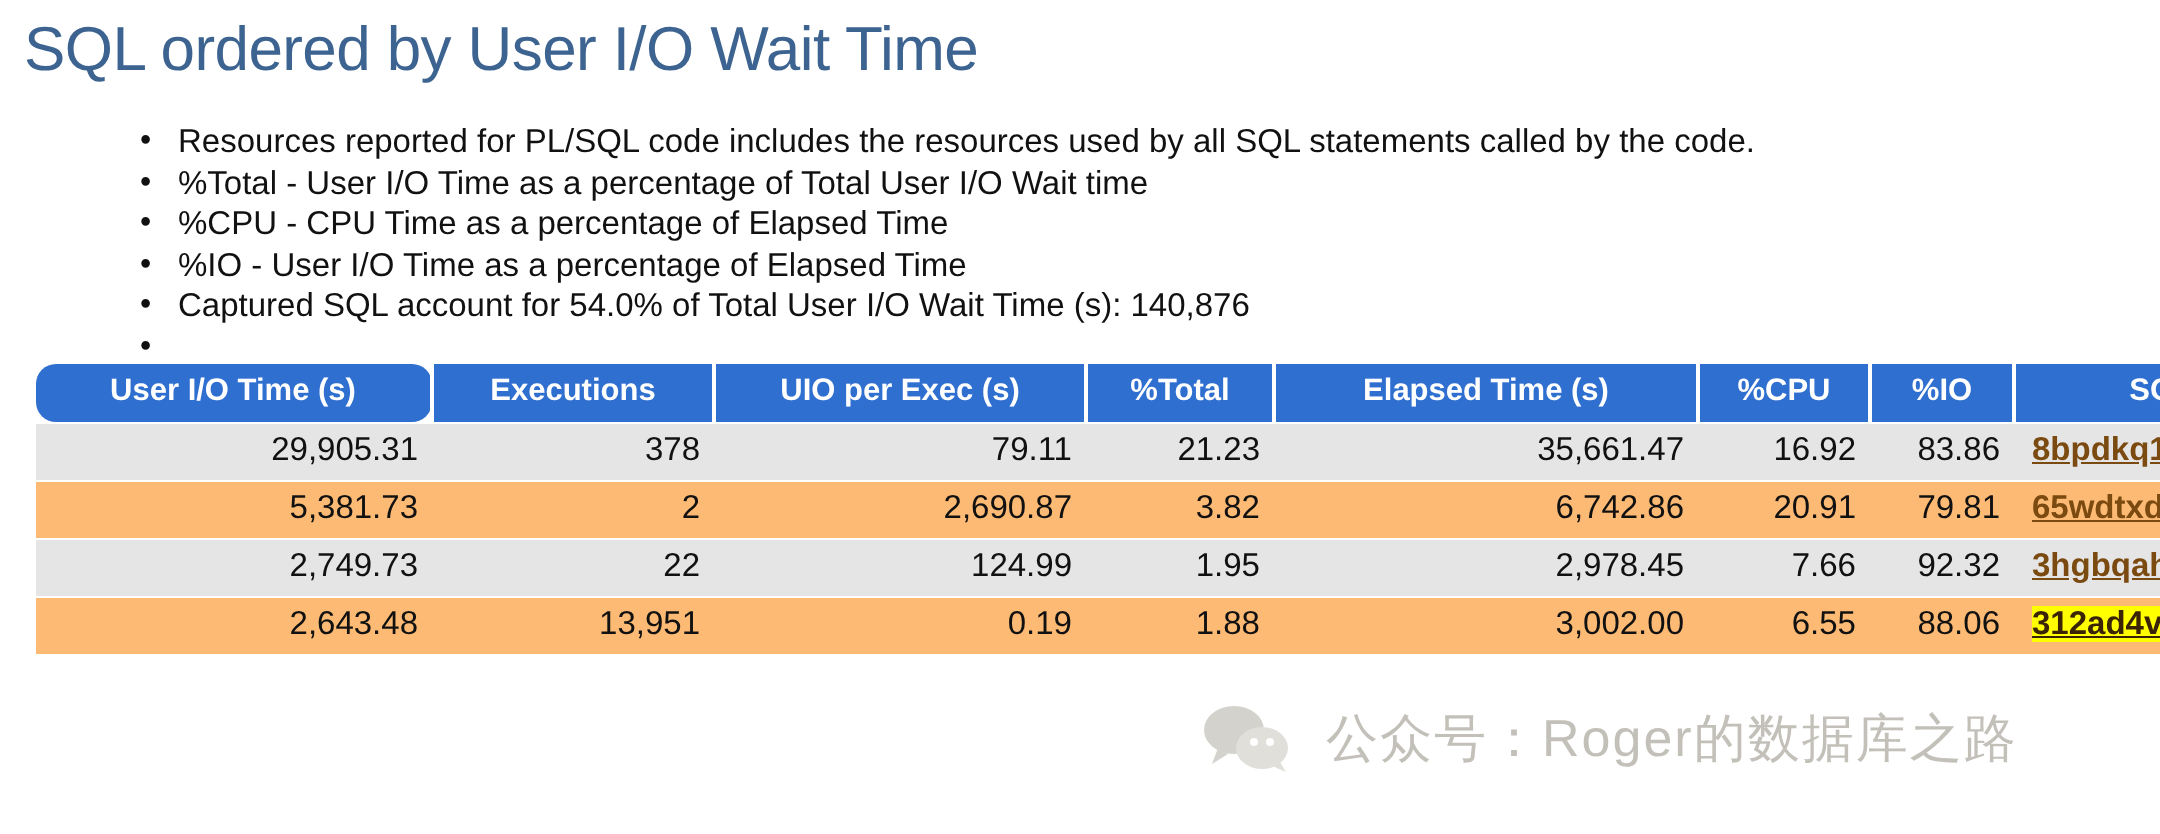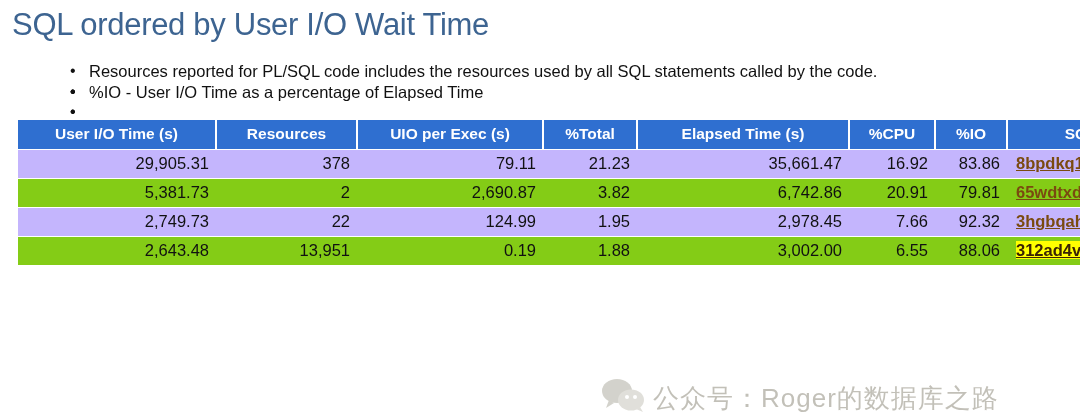--- a/index.html
+++ b/index.html
@@ -57,58 +57,58 @@
     font-weight: bold;
     text-align: center;
     padding: 5px 6px 6px 6px;
     border-left: 2px solid #ffffff;
     border-right: 2px solid #ffffff;
     white-space: nowrap;
   }
   #sql-table th:first-child { border-left: none; }
   #sql-table th:last-child { border-right: none; }
   #sql-table td {
-    background: #c4b5fd;
+    background: #e5e5e5;
     color: #111111;
     font-size: 16.5px;
     text-align: right;
     padding: 4px 7px 5px 7px;
     border-top: 1px solid #ffffff;
     white-space: nowrap;
     overflow: hidden;
   }
-  #sql-table tr.row-alt td { background: #84cc16; }
+  #sql-table tr.row-alt td { background: #fdba74; }
   #sql-table td.sqlid-cell { text-align: left; padding-left: 9px; }
   .sqlid-link {
     color: #7a4a10;
     font-weight: bold;
     text-decoration: underline;
     font-size: 16.5px;
     cursor: pointer;
   }
   .sqlid-link.highlight { background: #ffff00; color: #3a2404; }
-  .col-uio  { width: 185px; }
+  .col-uio  { width: 185px; border-radius: 10px; }
   .col-exec { width: 127px; }
   .col-per  { width: 172px; }
   .col-tot  { width: 80px; }
   .col-elap { width: 198px; }
   .col-cpu  { width: 72px; }
   .col-io   { width: 58px; }
   .col-sql  { width: 151px; }
 
   #watermark {
     position: absolute;
     left: 600px;
-    top: 364px;
+    top: 352px;
     width: 460px;
     height: 52px;
     pointer-events: none;
     display: flex;
-    align-items: flex-end;
-    gap: 7px;
+    align-items: flex-start;
+    gap: 17px;
   }
   #watermark .wm-text {
     font-size: 26px;
     color: #9e9b8e;
     opacity: 0.62;
     white-space: nowrap;
     letter-spacing: 1px;
   }
   #watermark .wm-logo { opacity: 0.5; flex: none; }
 </style>
@@ -117,41 +117,44 @@
 
 <h1 id="page-title">SQL ordered by User I/O Wait Time</h1>
 
 <ul id="bullet-list">
   <li>
     <span class="bullet-dot">•</span>
     <span>Resources reported for PL/SQL code includes the resources used by all SQL statements called by the code.</span>
   </li>
   <li>
     <span class="bullet-dot">•</span>
-  </li>
-  <li>
-    <span class="bullet-dot">•</span>
+    <span>%Total - User I/O Time as a percentage of Total User I/O Wait time</span>
+  </li>
+  <li>
+    <span class="bullet-dot">•</span>
+    <span>%CPU - CPU Time as a percentage of Elapsed Time</span>
   </li>
   <li>
     <span class="bullet-dot">•</span>
     <span>%IO - User I/O Time as a percentage of Elapsed Time</span>
   </li>
   <li>
     <span class="bullet-dot">•</span>
+    <span>Captured SQL account for 54.0% of Total User I/O Wait Time (s): 140,876</span>
   </li>
   <li>
     <span class="bullet-dot">•</span>
   </li>
 </ul>
 
 <table id="sql-table">
   <thead>
     <tr>
       <th class="col-uio">User I/O Time (s)</th>
-      <th class="col-exec">Resources</th>
+      <th class="col-exec">Executions</th>
       <th class="col-per">UIO per Exec (s)</th>
       <th class="col-tot">%Total</th>
       <th class="col-elap">Elapsed Time (s)</th>
       <th class="col-cpu">%CPU</th>
       <th class="col-io">%IO</th>
       <th class="col-sql">SQL Id</th>
     </tr>
   </thead>
   <tbody>
     <tr>

